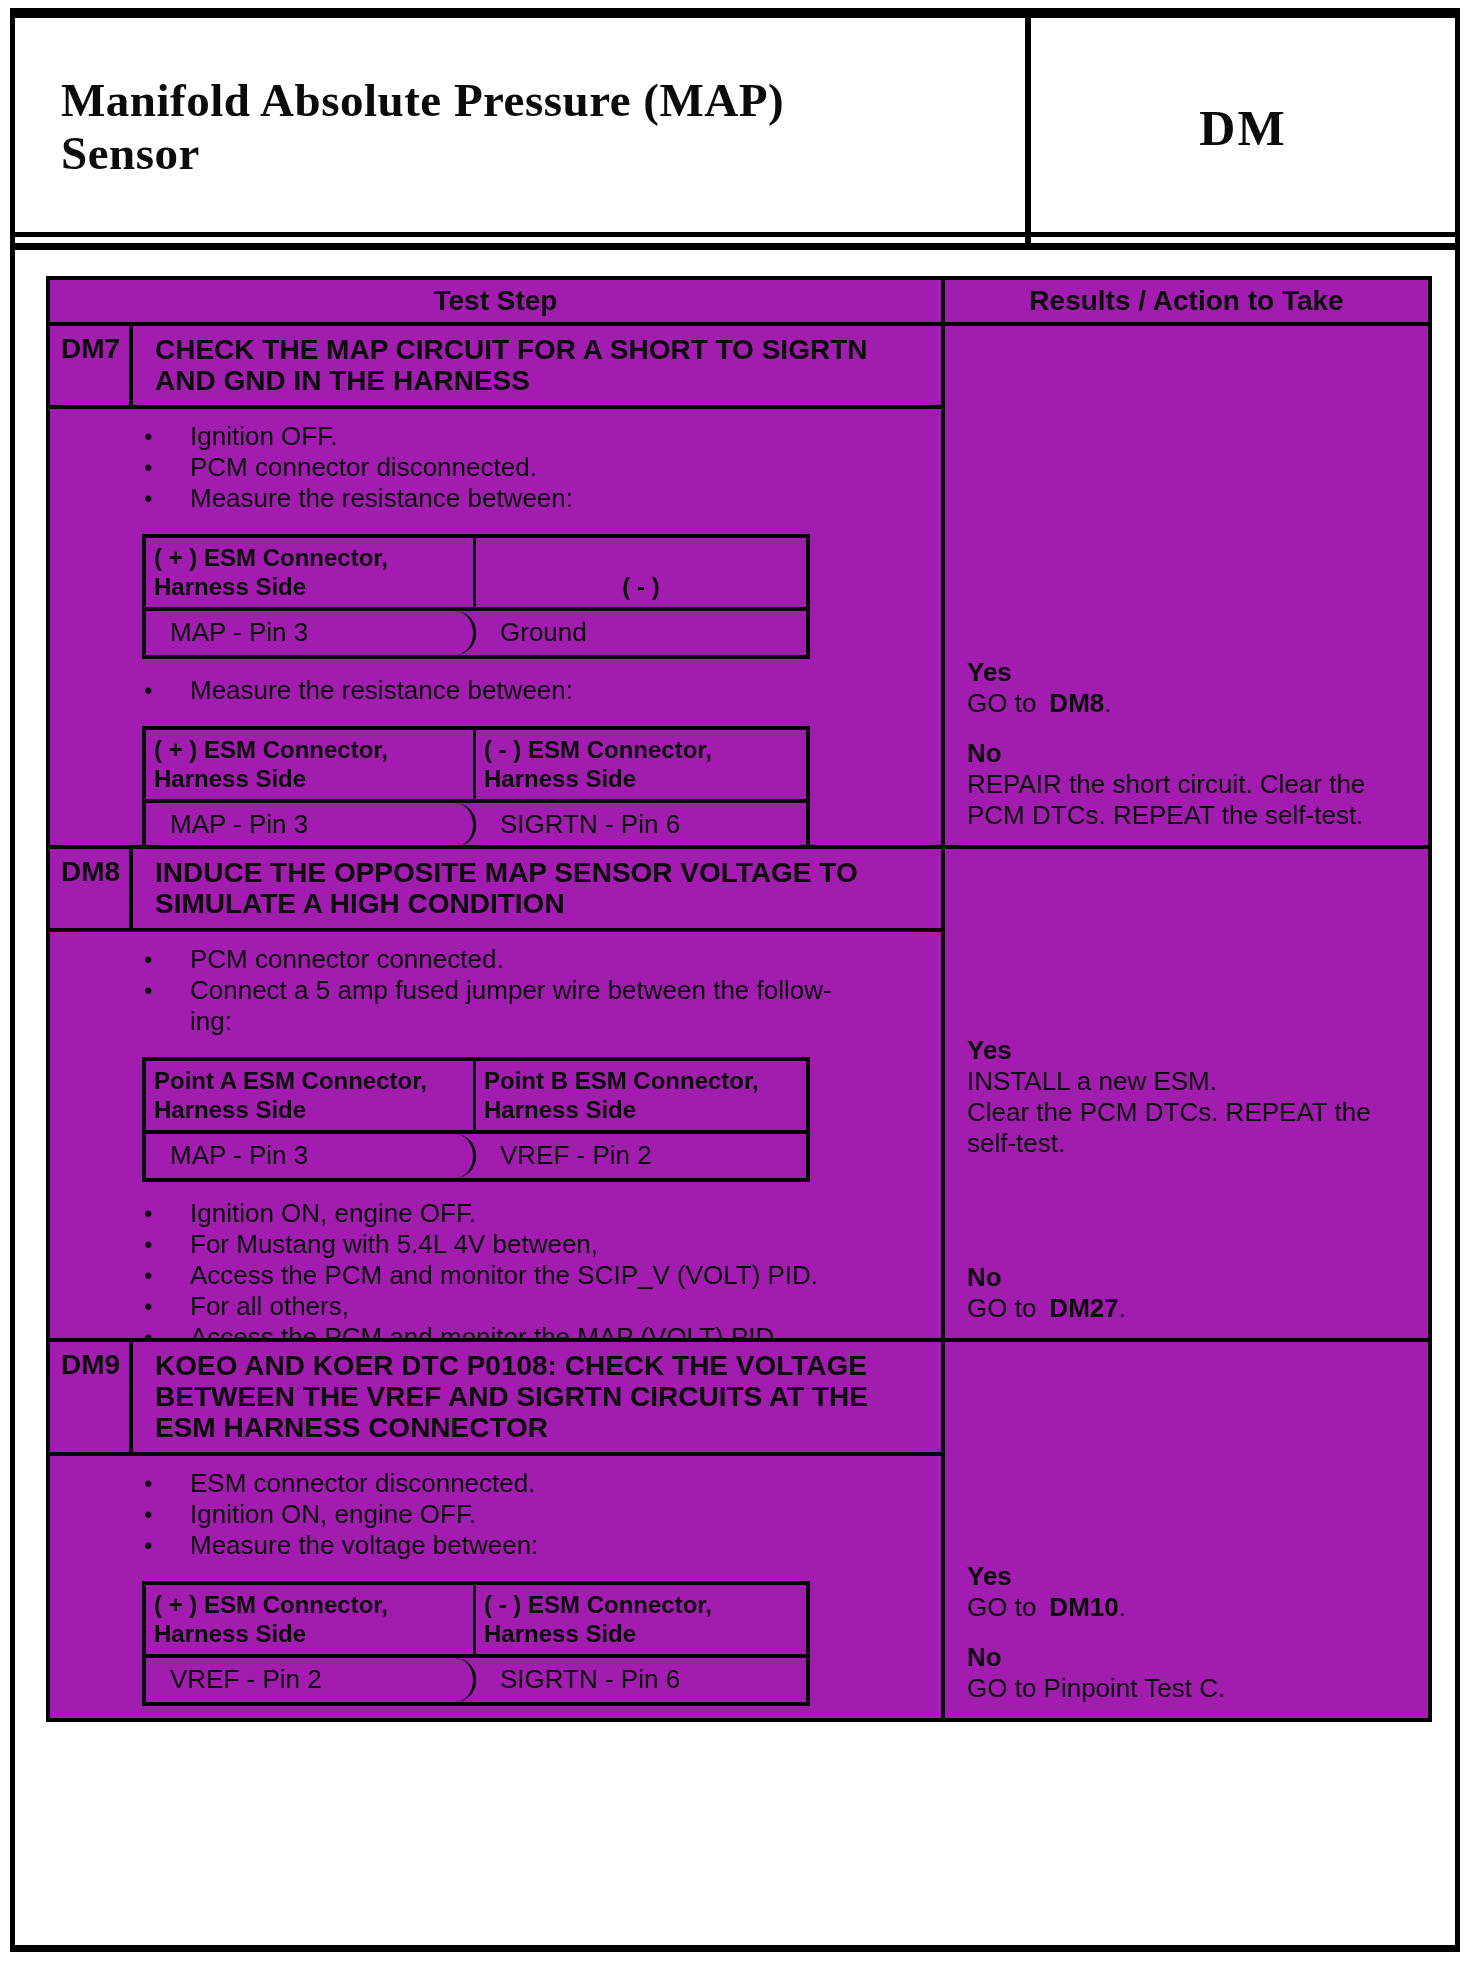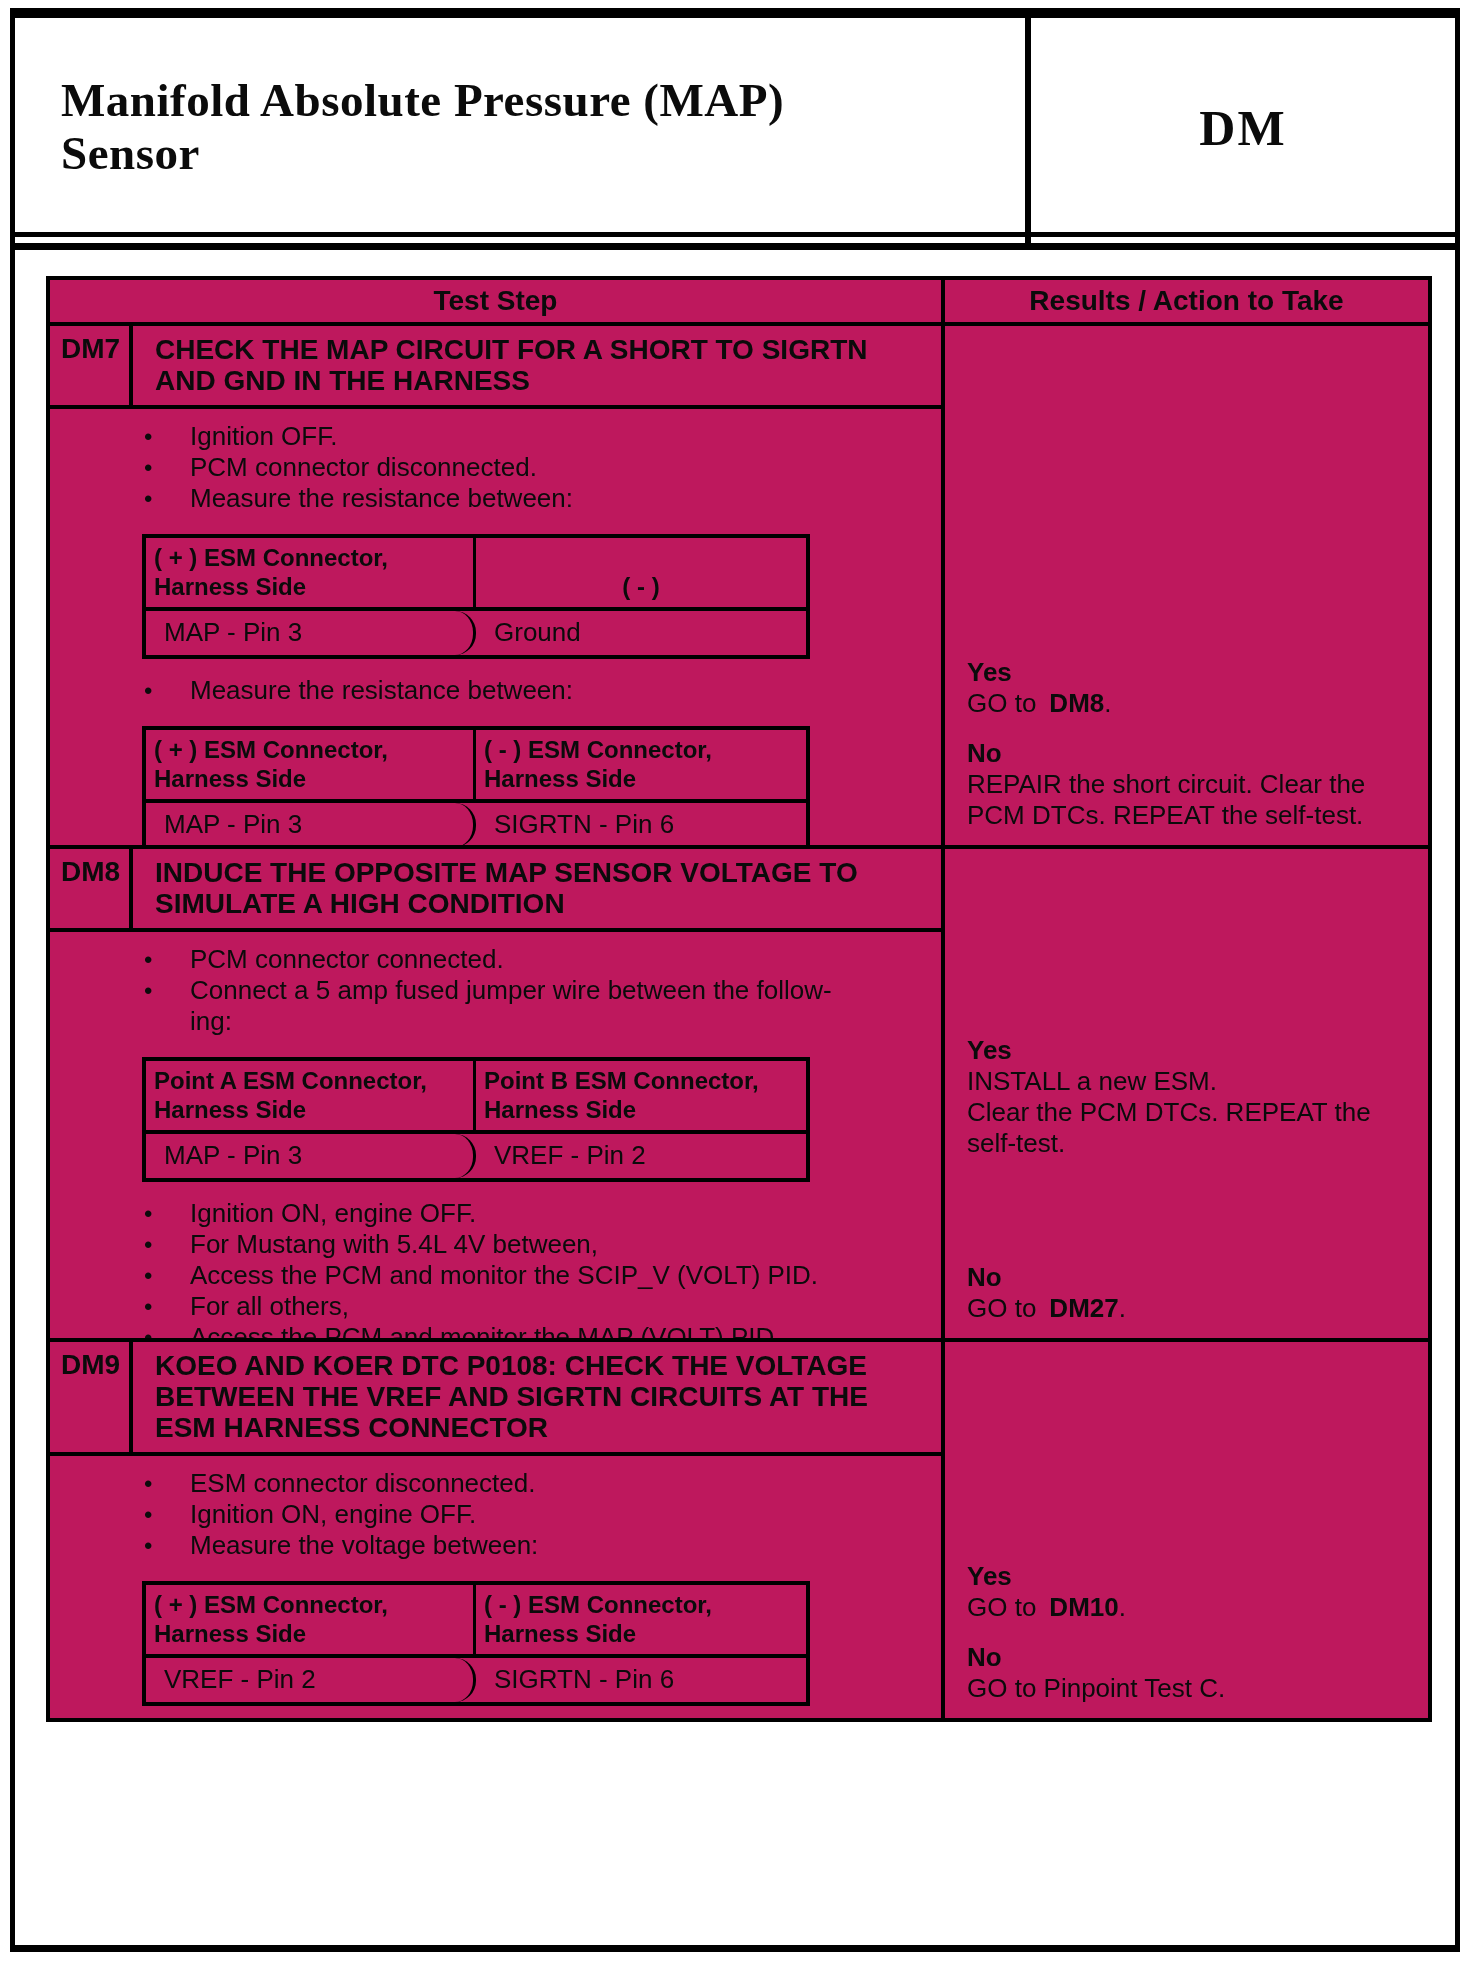--- a/index.html
+++ b/index.html
@@ -39,21 +39,21 @@
   
   .outer-box {
     position:absolute; left:10px; top:232px; width:1450px; height:1720px;
     border:5px solid #000; border-bottom-width:7px;
   }
 
   
   .pp-table {
     position:absolute; left:31px; top:39px; width:1386px;
     border:4px solid #000;
-    background:#be185d;
+    background:#a21caf;
   }
   .col-head-row { display:flex; height:42px; }
   .col-head {
     display:flex; align-items:center; justify-content:center;
     font-weight:bold; font-size:28px;
   }
   .col-head.left  { width:895px; border-right:4px solid #000; }
   .col-head.right { flex:1; }
 
   .step { display:flex; border-top:4px solid #000; overflow:hidden; }
@@ -84,21 +84,21 @@
   .mini-head { display:flex; border-bottom:4px solid #000; }
   .mini-head .mcell {
     width:50%; min-height:68px;
     display:flex; flex-direction:column; justify-content:flex-end; align-items:center;
     text-align:left; font-weight:bold; font-size:24px; line-height:29px;
     padding:5px 8px 6px 8px;
   }
   .mini-row { display:flex; }
   .mini-row .mcell {
     width:50%; font-size:26px; line-height:30px;
-    padding:6px 8px 8px 18px;
+    padding:6px 8px 8px 24px;
     border-radius:21px;
   }
   .mcell.sep { border-right:3px solid #000; }
 
   .step-right {
     flex:1; display:flex; flex-direction:column; justify-content:flex-end;
     font-size:26px; line-height:31px;
     padding:10px 14px 14px 22px;
   }
   .res-label { font-weight:bold; }

